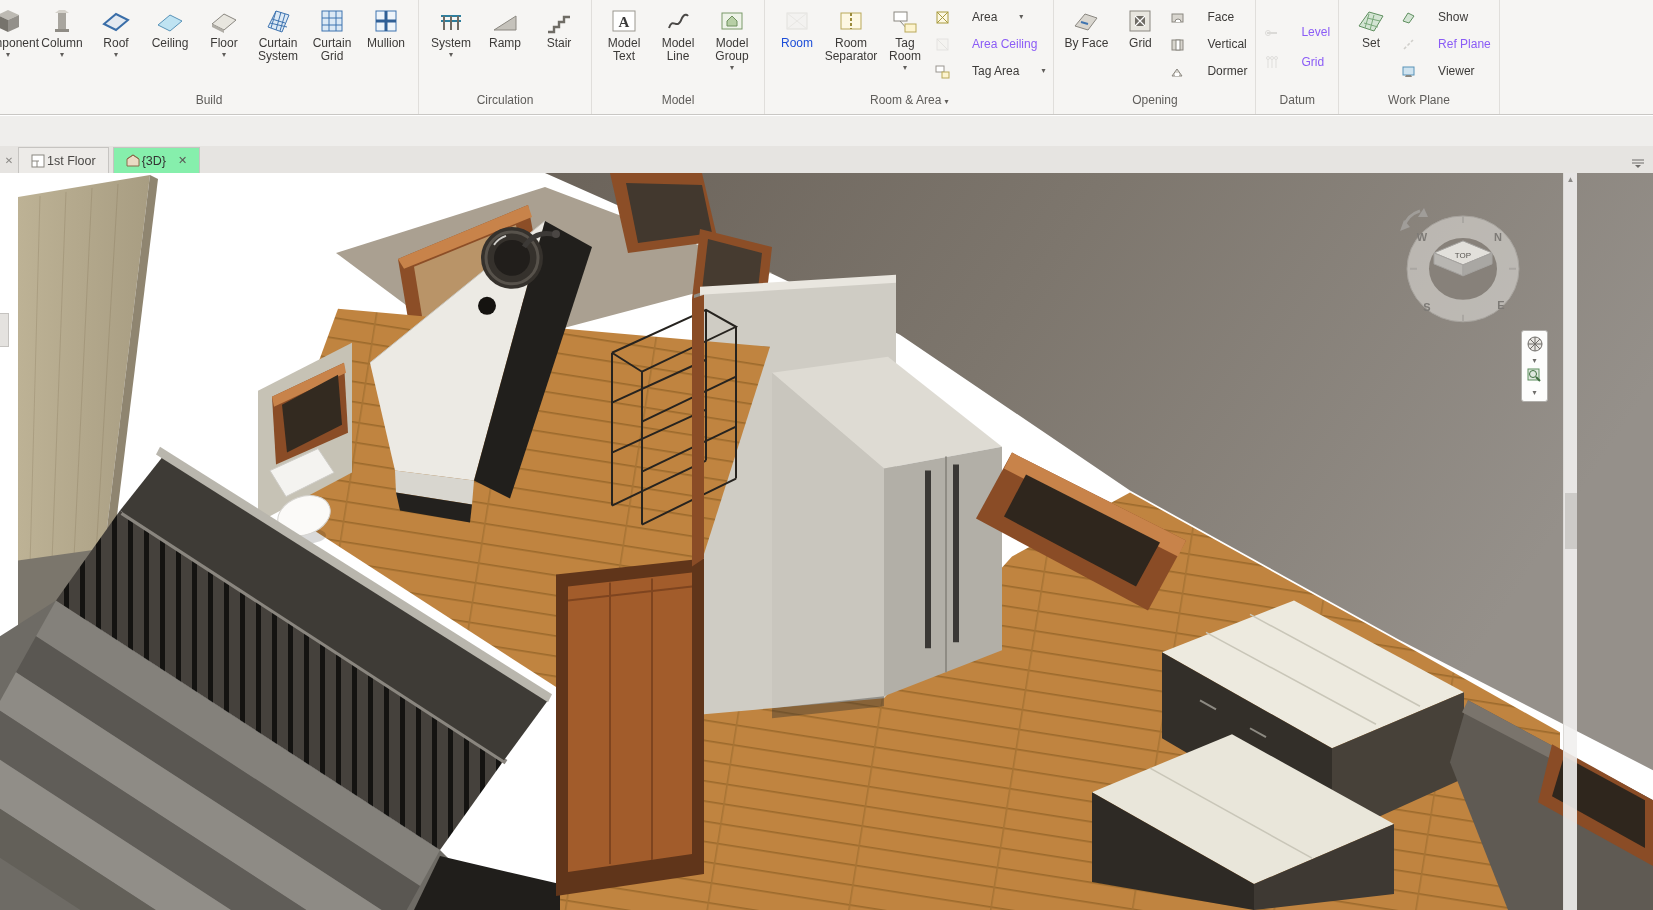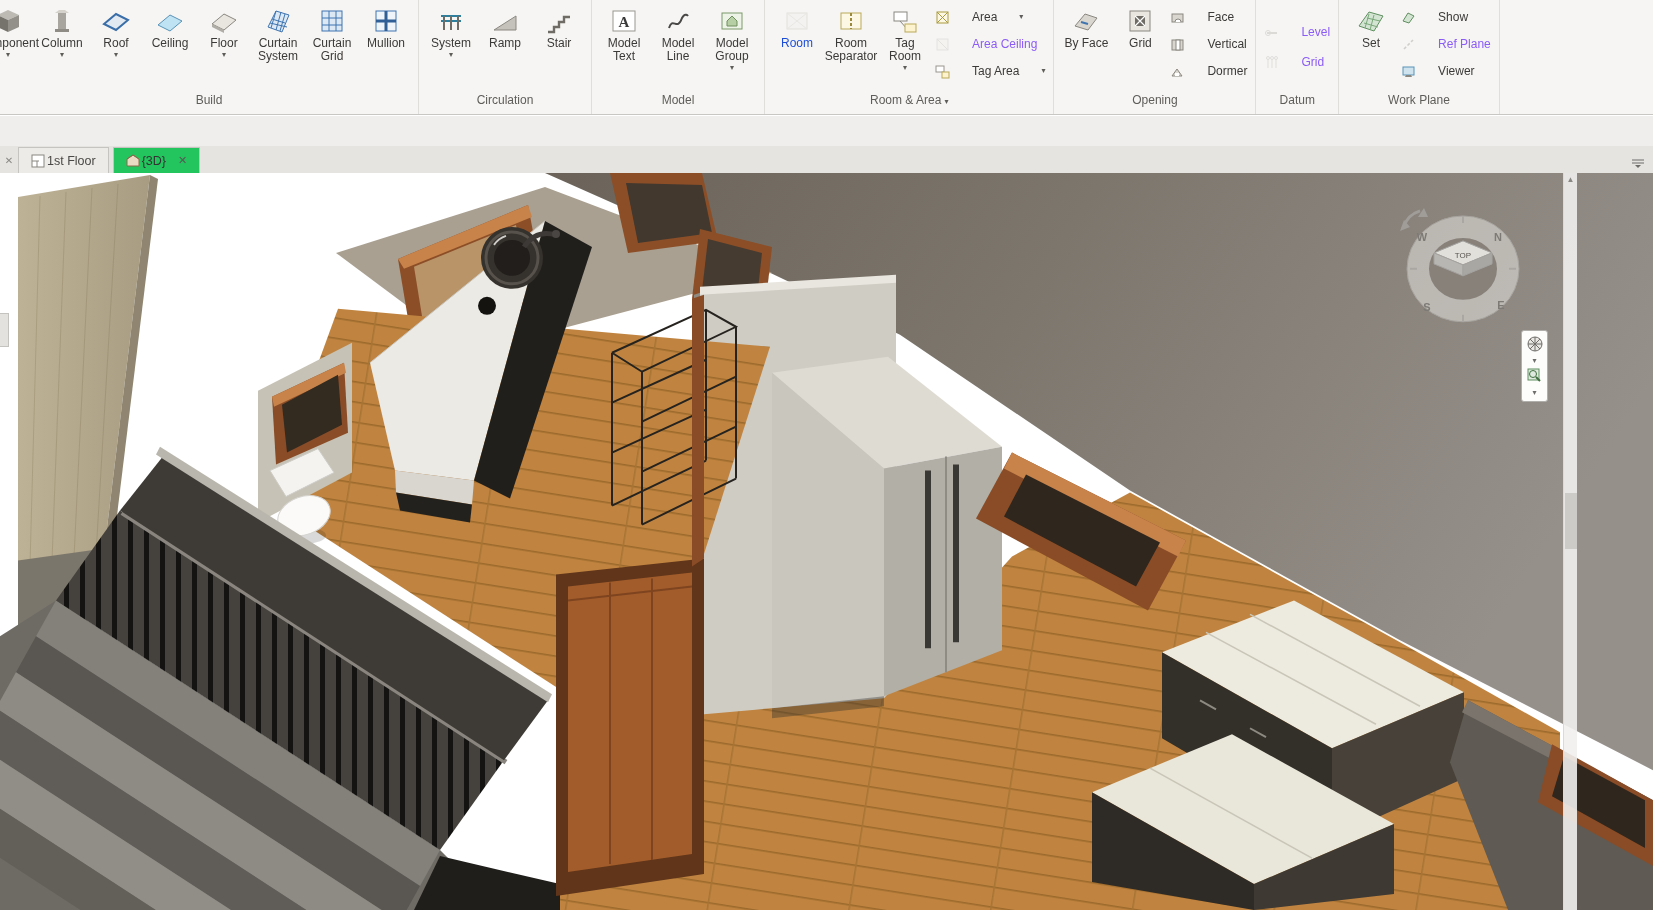--- a/index.html
+++ b/index.html
@@ -25,21 +25,21 @@
   .btn-sm.disabled{color:#8b5cf6}
   .disabled svg{opacity:.4}
   .gl-arrow{font-size:8px;color:#5f5d5a;margin-left:3px}
 
   
   .midband{position:absolute;top:116px;left:0;width:1653px;height:30px;background:#efeeec}
   .tabbar{position:absolute;top:146px;left:0;width:1653px;height:27px;background:#e6e4e1;display:flex;align-items:flex-end}
   .tab-cut{width:18px;text-align:center;color:#8a8885;font-size:10px;padding-bottom:7px;cursor:pointer}
   .vtab{height:26px;display:flex;align-items:center;gap:2px;padding:0 12px;font-size:12.5px;color:#4a4846;
         background:#edebe8;border:1px solid #c6c4c1;border-bottom:none;margin-right:4px;cursor:pointer}
-  .vtab.active{background:#22c55e;color:#333}
+  .vtab.active{background:#86efac;color:#333}
   .tabclose{color:#5a5856;font-size:11px;margin-left:10px;cursor:pointer}
   .tab-menu{margin-left:auto;margin-right:8px;padding-bottom:5px;color:#6f6d6a;cursor:pointer}
 
   
   .viewport{position:absolute;top:173px;left:0;width:1653px;height:737px;background:#fff}
   .viewport > svg{width:100%;height:100%}
 
   .navbar{position:absolute;left:1521px;top:157px;width:27px;background:#fdfdfc;border:1px solid #b1afab;
           border-radius:3px;display:flex;flex-direction:column;align-items:center;gap:2px;padding:4px 0;z-index:5}
   .nav-item{cursor:pointer;display:flex;align-items:center;justify-content:center;width:22px;height:18px}

